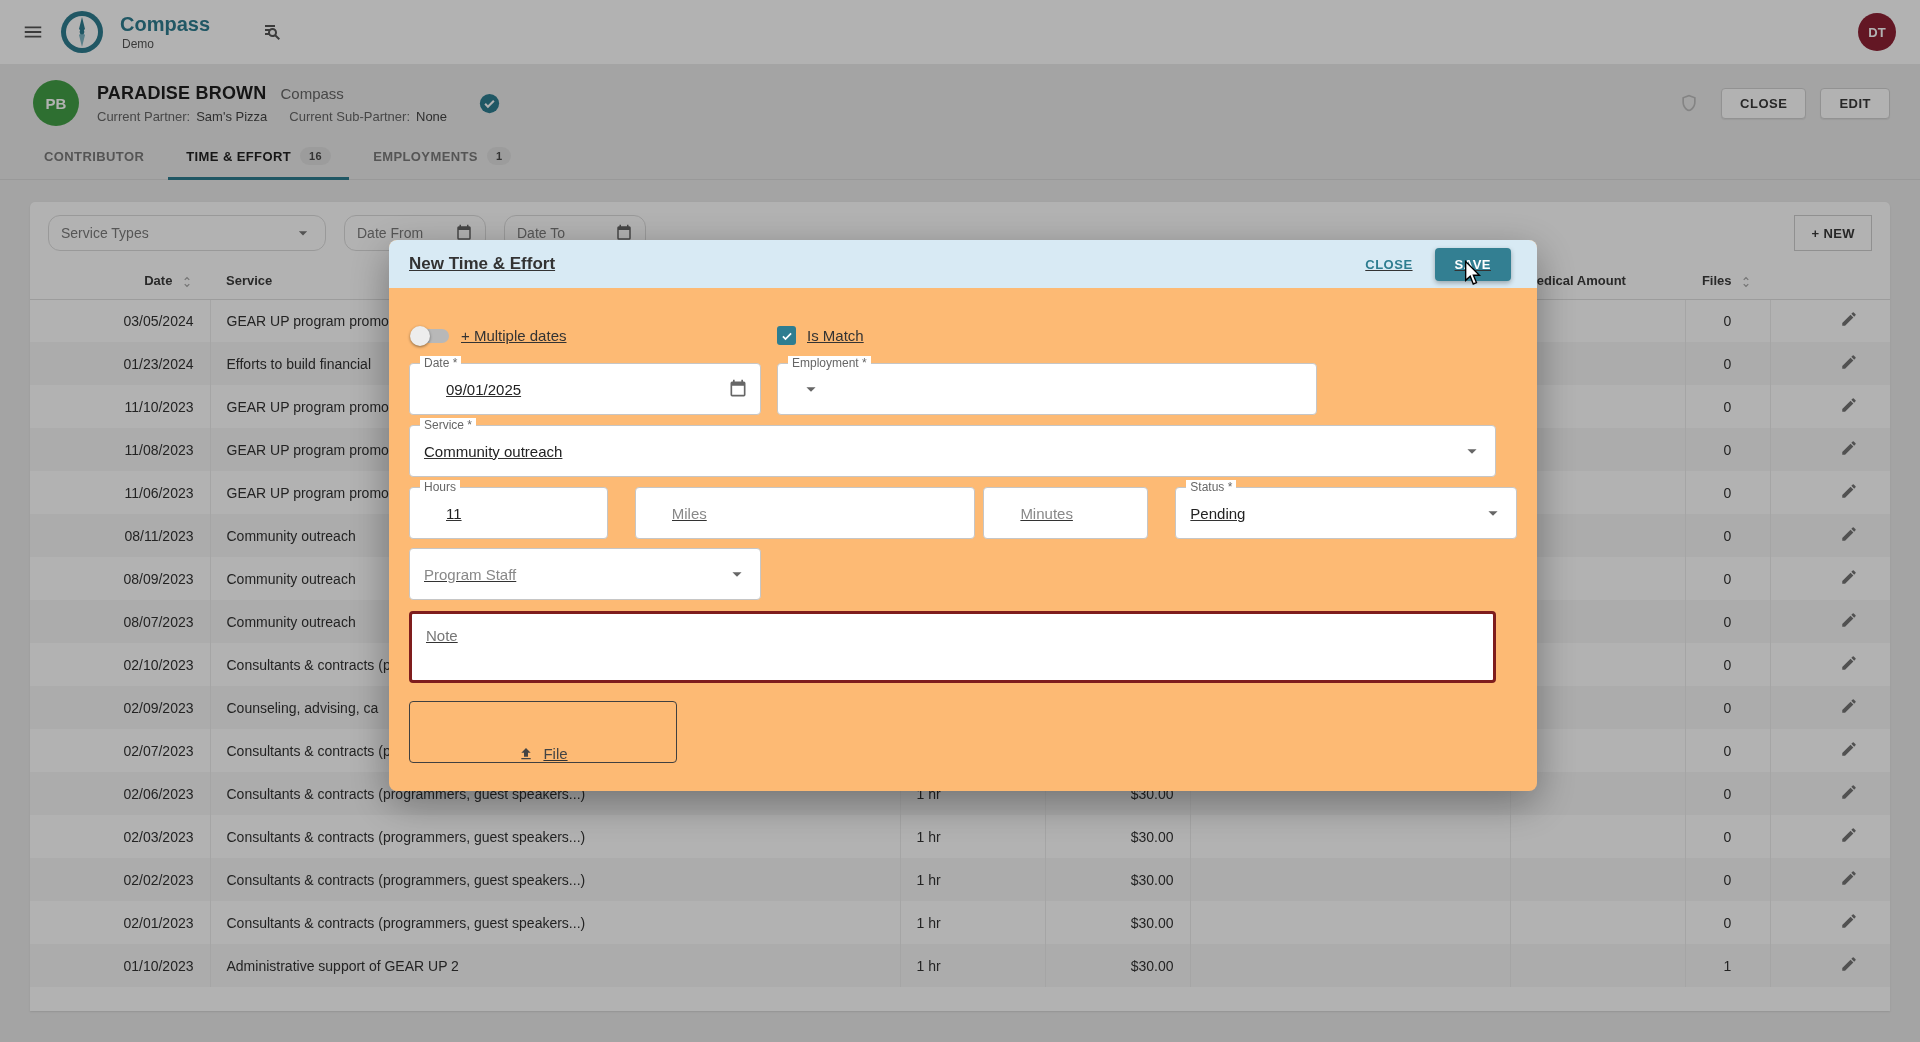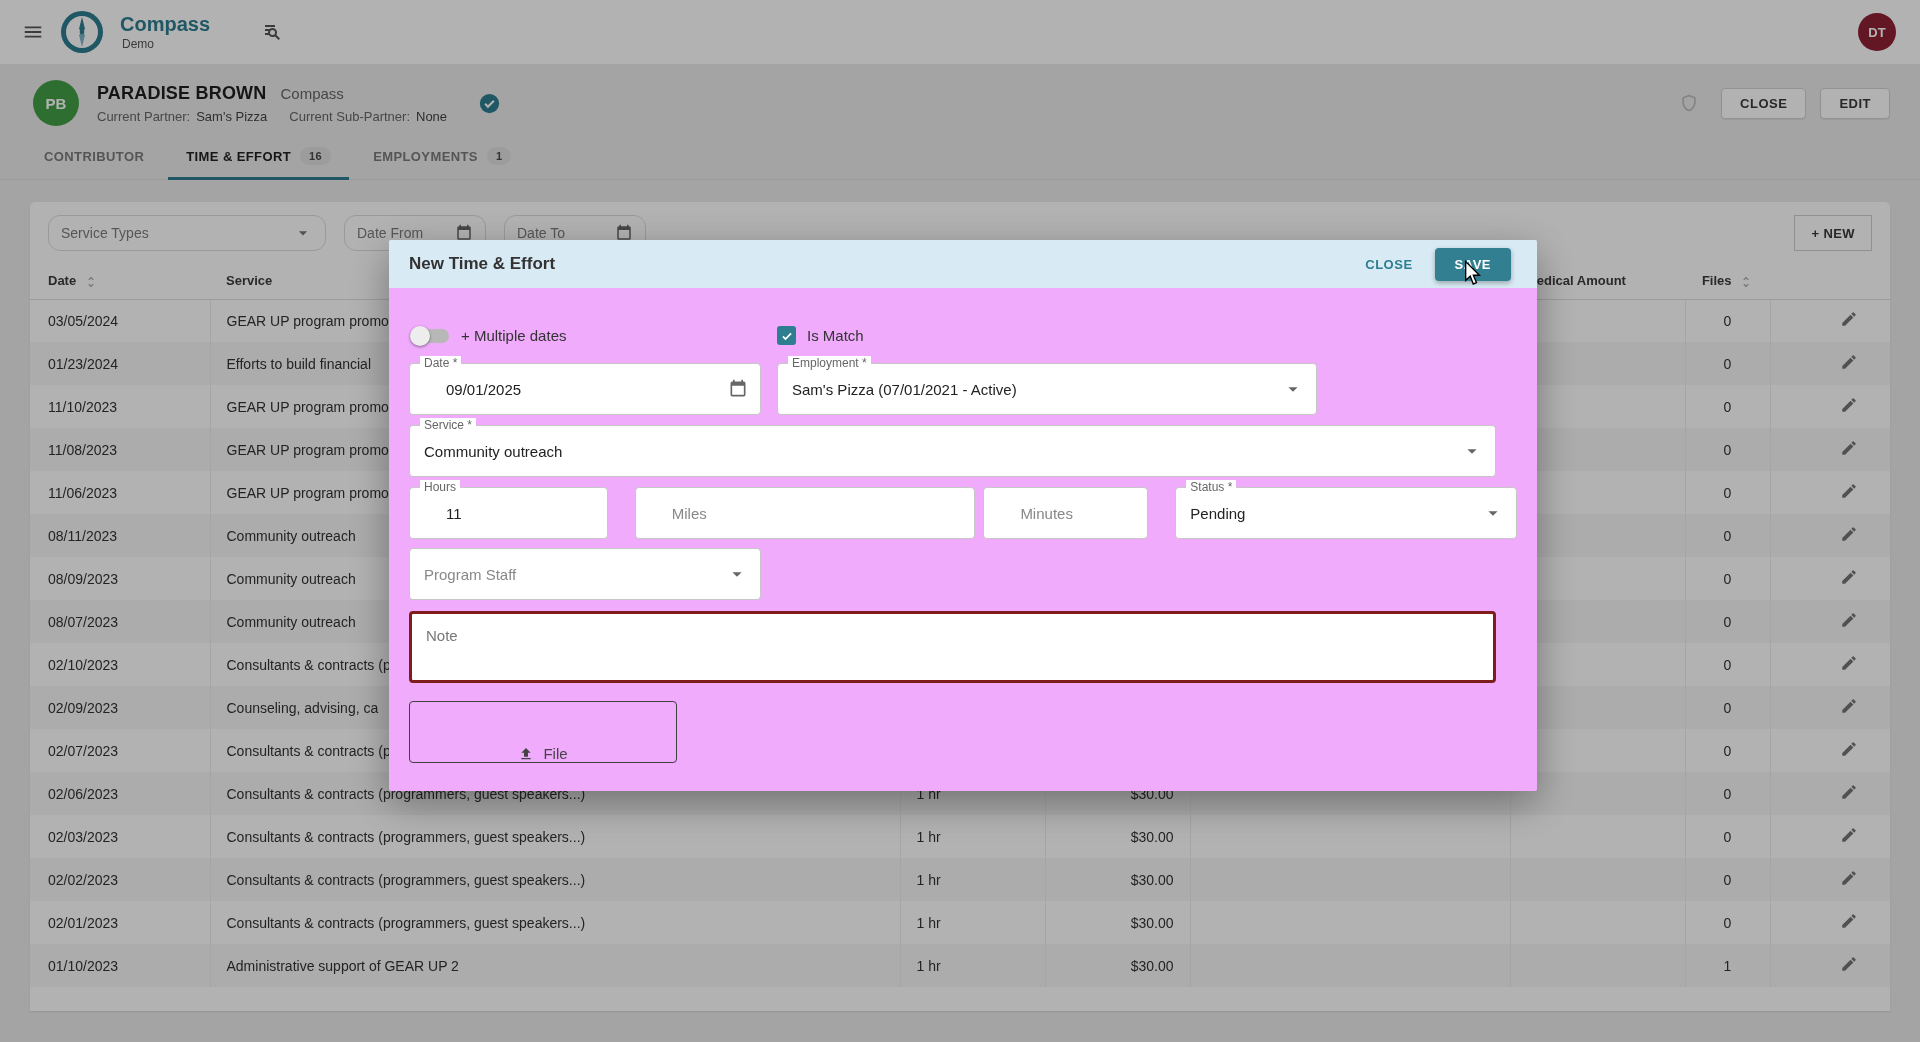--- a/index.html
+++ b/index.html
@@ -55,33 +55,33 @@
   .w-service-types { width:278px; }
   .w-datepick { width:142px; }
   .btn-new { margin-left:auto; height:36px; background:#fff; border:1px solid #cfcfcf; border-radius:0;
              padding:0 16px; font-family:inherit; font-size:13px; font-weight:700; color:#3a3a3a;
              letter-spacing:0.4px; cursor:pointer; }
 
   table { width:100%; border-collapse:collapse; table-layout:fixed; }
   th { text-align:left; font-size:13px; font-weight:700; color:#3c3c3c; padding:10px 16px;
        border-bottom:1px solid #e0e0e0; white-space:nowrap; }
   th .sort-ic { vertical-align:middle; margin-left:4px; opacity:0.75; }
-  th.c-date, td.c-date { padding-left:18px; }
+  th.c-date, td.c-date { padding-left:28px;text-align:right; }
   td { height:43px; padding:0 16px; font-size:14px; color:#333; white-space:nowrap;
        overflow:hidden; border-right:1px solid #ededed; }
   td.c-edit { border-right:none; text-align:right; padding-right:32px; }
   td.c-amount { text-align:right; }
   th.c-files, td.c-files { text-align:center; }
   tbody tr:nth-child(even) { background:#f6f6f6; }
   .edit-btn { cursor:pointer; display:inline-flex; }
 
   
   .overlay { position:fixed; inset:0; background:rgba(0,0,0,0.30); z-index:10; }
-  .modal { position:absolute; left:389px; top:240px; width:1148px; background:#f0abfc;
-           border-radius:2px; box-shadow:0 12px 40px rgba(0,0,0,0.35); overflow:hidden; }
+  .modal { position:absolute; left:389px; top:240px; width:1148px; background:#fdba74;
+           border-radius:8px; box-shadow:0 12px 40px rgba(0,0,0,0.35); overflow:hidden;text-decoration:underline; }
   .modal-header { background:#d8eaf4; height:48px; display:flex; align-items:center;
                   padding:0 26px 0 20px; }
   .modal-title { font-size:17px; font-weight:700; color:#333; }
   .modal-header .spacer { flex:1; }
   .btn-text { background:none; border:none; color:#2e7d90; font-family:inherit; font-size:13px;
               font-weight:700; letter-spacing:0.5px; padding:8px 14px; cursor:pointer; }
   .btn-save { background:#337f92; border:none; color:#fff; font-family:inherit; font-size:13px;
               font-weight:700; letter-spacing:0.5px; padding:9px 20px; border-radius:4px;
               margin-left:8px; box-shadow:0 2px 5px rgba(0,0,0,0.3); cursor:pointer; }
   .modal-body { padding:0 20px 28px; }
@@ -546,21 +546,20 @@
           <span class="flabel">Date *</span>
           <input value="09/01/2025" style="">
           <span class="micon">
             <svg width="20" height="20" viewBox="0 0 24 24">
                 <path fill="#666" d="M19 3h-1V1h-2v2H8V1H6v2H5a2 2 0 0 0-2 2v14a2 2 0 0 0 2 2h14a2 2 0 0 0 2-2V5a2 2 0 0 0-2-2zm0 16H5V8h14v11z"></path>
               </svg>
           </span>
         </div>
         <div class="mfield w-emp">
           <span class="flabel">Employment *</span>
-          <span class="fvalue">Sam's Pizza (07/01/2021 - Active)</span>
           <span class="micon">
             <svg width="22" height="22" viewBox="0 0 24 24">
                 <path fill="#666" d="M7 10l5 5 5-5z"></path>
               </svg>
           </span>
         </div>
       </div>
 
       <div class="mfield w-full">
         <span class="flabel">Service *</span>

